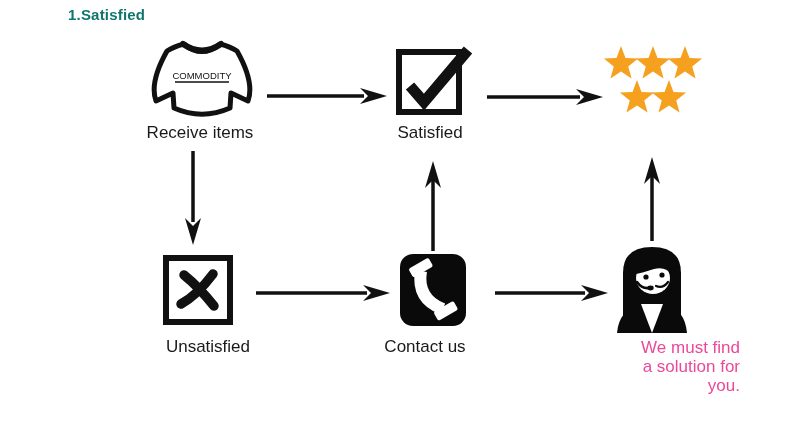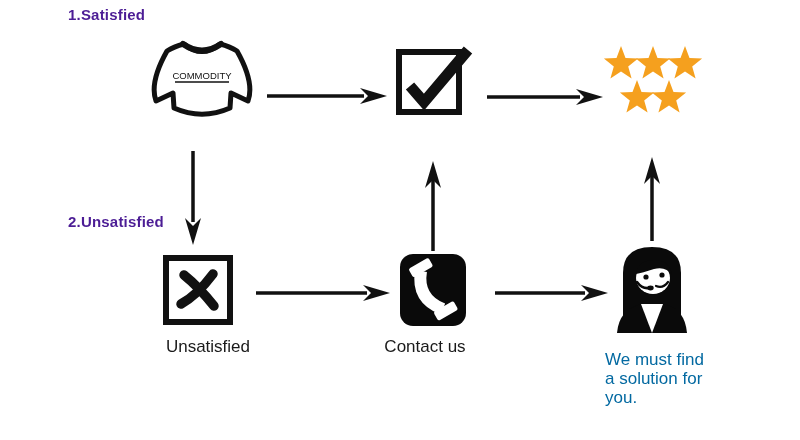--- a/index.html
+++ b/index.html
@@ -1,50 +1,51 @@
 <!DOCTYPE html>
 <html><head>
 <meta charset="utf-8">
 <style>
   html,body{margin:0;padding:0;background:#ffffff;}
   #canvas{
     position:relative;width:800px;height:440px;background:#ffffff;overflow:hidden;
     font-family:"Liberation Sans", sans-serif;color:#1a1a1a;
   }
   .abs{position:absolute;}
-  .branch-label{font-size:15px;font-weight:bold;color:#4c1d95;letter-spacing:.2px;}
+  .branch-label{font-size:15px;font-weight:bold;color:#0f766e;letter-spacing:.2px;}
   .node-label{font-size:17px;color:#1a1a1a;text-align:center;}
-  .solution-label{font-size:17px;color:#0369a1;text-align:left;line-height:1.13;white-space:pre-line;margin-top:12px;}
+  .solution-label{font-size:17px;color:#ec4899;text-align:right;line-height:1.13;white-space:pre-line;}
   svg{display:block;overflow:visible;}
   .phone-box{width:66px;height:72px;background:#0a0a0a;border-radius:13px;}
 </style>
 </head>
 <body>
 
 <div id="canvas">
 
   <div class="abs branch-label" style="left:68px;top:6px;">1.Satisfied</div>
-  <div class="abs branch-label" style="left:68px;top:213px;">2.Unsatisfied</div>
 
   <svg class="abs" style="left:146px;top:38px;" width="110" height="82" viewBox="0 0 110 82">
     <path d="M38 6 C30 8 24 11 21 13 C8 36 6 52 10 63 L27 55 L28 70 C46 78 66 78 84 70 L85 55 L102 63 C106 52 104 36 91 13 C88 11 82 8 74 6 C62 16 50 16 38 6 Z" fill="#ffffff" stroke="#111111" stroke-width="5" stroke-linejoin="round"></path>
     <path d="M37 6 Q56 19 75 6" fill="none" stroke="#111111" stroke-width="6" stroke-linecap="round"></path>
     <text x="56" y="41" text-anchor="middle" font-size="9.5" font-family="Liberation Sans, sans-serif" fill="#111111">COMMODITY</text>
     <line x1="29" y1="44" x2="83" y2="44" stroke="#111111" stroke-width="1.5"></line>
   </svg>
+  <div class="abs node-label" style="left:130px;top:123px;width:140px;">Receive items</div>
 
   <svg class="abs" style="left:266px;top:85px;" width="122" height="22" viewBox="0 0 122 22">
     <line x1="1" y1="11" x2="98" y2="11" stroke="#111111" stroke-width="3.5"></line>
     <polygon points="121,11 94,3 102,11 94,19" fill="#111111"></polygon>
   </svg>
 
   <svg class="abs" style="left:394px;top:42px;" width="80" height="76" viewBox="0 0 80 76">
     <rect x="5" y="10" width="60" height="60" fill="#ffffff" stroke="#111111" stroke-width="6"></rect>
     <path d="M16 44 L30 60 L74 8" fill="none" stroke="#111111" stroke-width="11" stroke-linejoin="miter"></path>
   </svg>
+  <div class="abs node-label" style="left:360px;top:123px;width:140px;">Satisfied</div>
 
   <svg class="abs" style="left:486px;top:86px;" width="118" height="22" viewBox="0 0 118 22">
     <line x1="1" y1="11" x2="94" y2="11" stroke="#111111" stroke-width="3.5"></line>
     <polygon points="117,11 90,3 98,11 90,19" fill="#111111"></polygon>
   </svg>
 
   <svg class="abs" style="left:600px;top:44px;" width="108" height="74" viewBox="0 0 108 74">
     <defs>
       <path id="star" d="M0 -18 L4.5 -6.1 L17.1 -5.6 L7.2 2.4 L10.6 14.6 L0 7.6 L-10.6 14.6 L-7.2 2.4 L-17.1 -5.6 L-4.5 -6.1 Z" fill="#F5A01E"></path>
     </defs>

